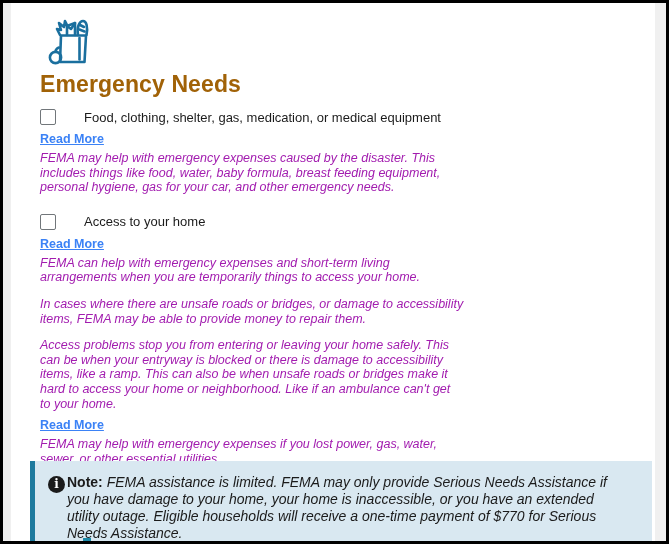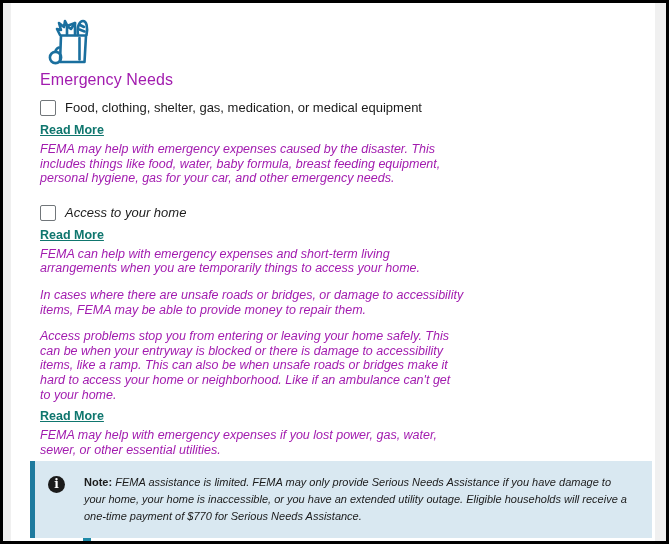--- a/index.html
+++ b/index.html
@@ -19,49 +19,50 @@
   .content {
     position: relative;
     margin-left: 8px; margin-right: 11px;
     background: #ffffff;
     height: 100%;
     padding: 13px 0 0 29px;
   }
   .section-icon-wrap { margin-left: 5px; width: 52px; height: 50px; }
   .page-title {
     margin-top: 5px;
-    font-size: 16px;
-    font-weight: 400;
-    color: #a21caf;
+    font-size: 23px;
+    font-weight: 700;
+    color: #a16207;
     letter-spacing: 0.1px;
   }
   .cb-row {
-    display: flex; 
+    display: flex; align-items: center;
     margin-top: 11px;
+    gap: 19px;
   }
-  .cb-row.gap { margin-top: 19px; font-style: italic; }
+  .cb-row.gap { margin-top: 19px; }
   .checkbox {
     width: 16px; height: 16px;
     border: 1px solid #71767a;
     border-radius: 2px;
     background: #ffffff;
     flex: 0 0 auto;
     cursor: pointer;
   }
   .cb-label {
     margin-left: 9px;
     font-size: 13px;
     color: #1b1b1b;
   }
   .read-more {
     display: inline-block;
     margin-top: 7px;
     font-size: 12.5px;
     font-weight: bold;
-    color: #0f766e;
+    color: #3b82f6;
     text-decoration: underline;
     cursor: pointer;
     text-align: center;
   }
   .desc {
     margin-top: 4px;
     font-size: 12.5px;
     font-style: italic;
     color: #a21caf;
     line-height: 14.6px;
@@ -85,22 +86,22 @@
     color: #ffffff;
     font-family: "DejaVu Serif", serif;
     font-weight: bold;
     font-size: 12px;
     line-height: 17px;
     text-align: center;
     flex: 0 0 auto;
     margin-top: 2px;
   }
   .note-text {
-    margin-left: 19px;
-    font-size: 11px;
+    margin-left: 2px;
+    font-size: 14px;
     font-style: italic;
     color: #1b1b1b;
     line-height: 17px;
     max-width: 545px;
   }
   .note-text b { font-style: normal; }
   .next-icon-fragment {
     position: absolute;
     left: 72px; bottom: 0px;
     width: 8px; height: 3px;

